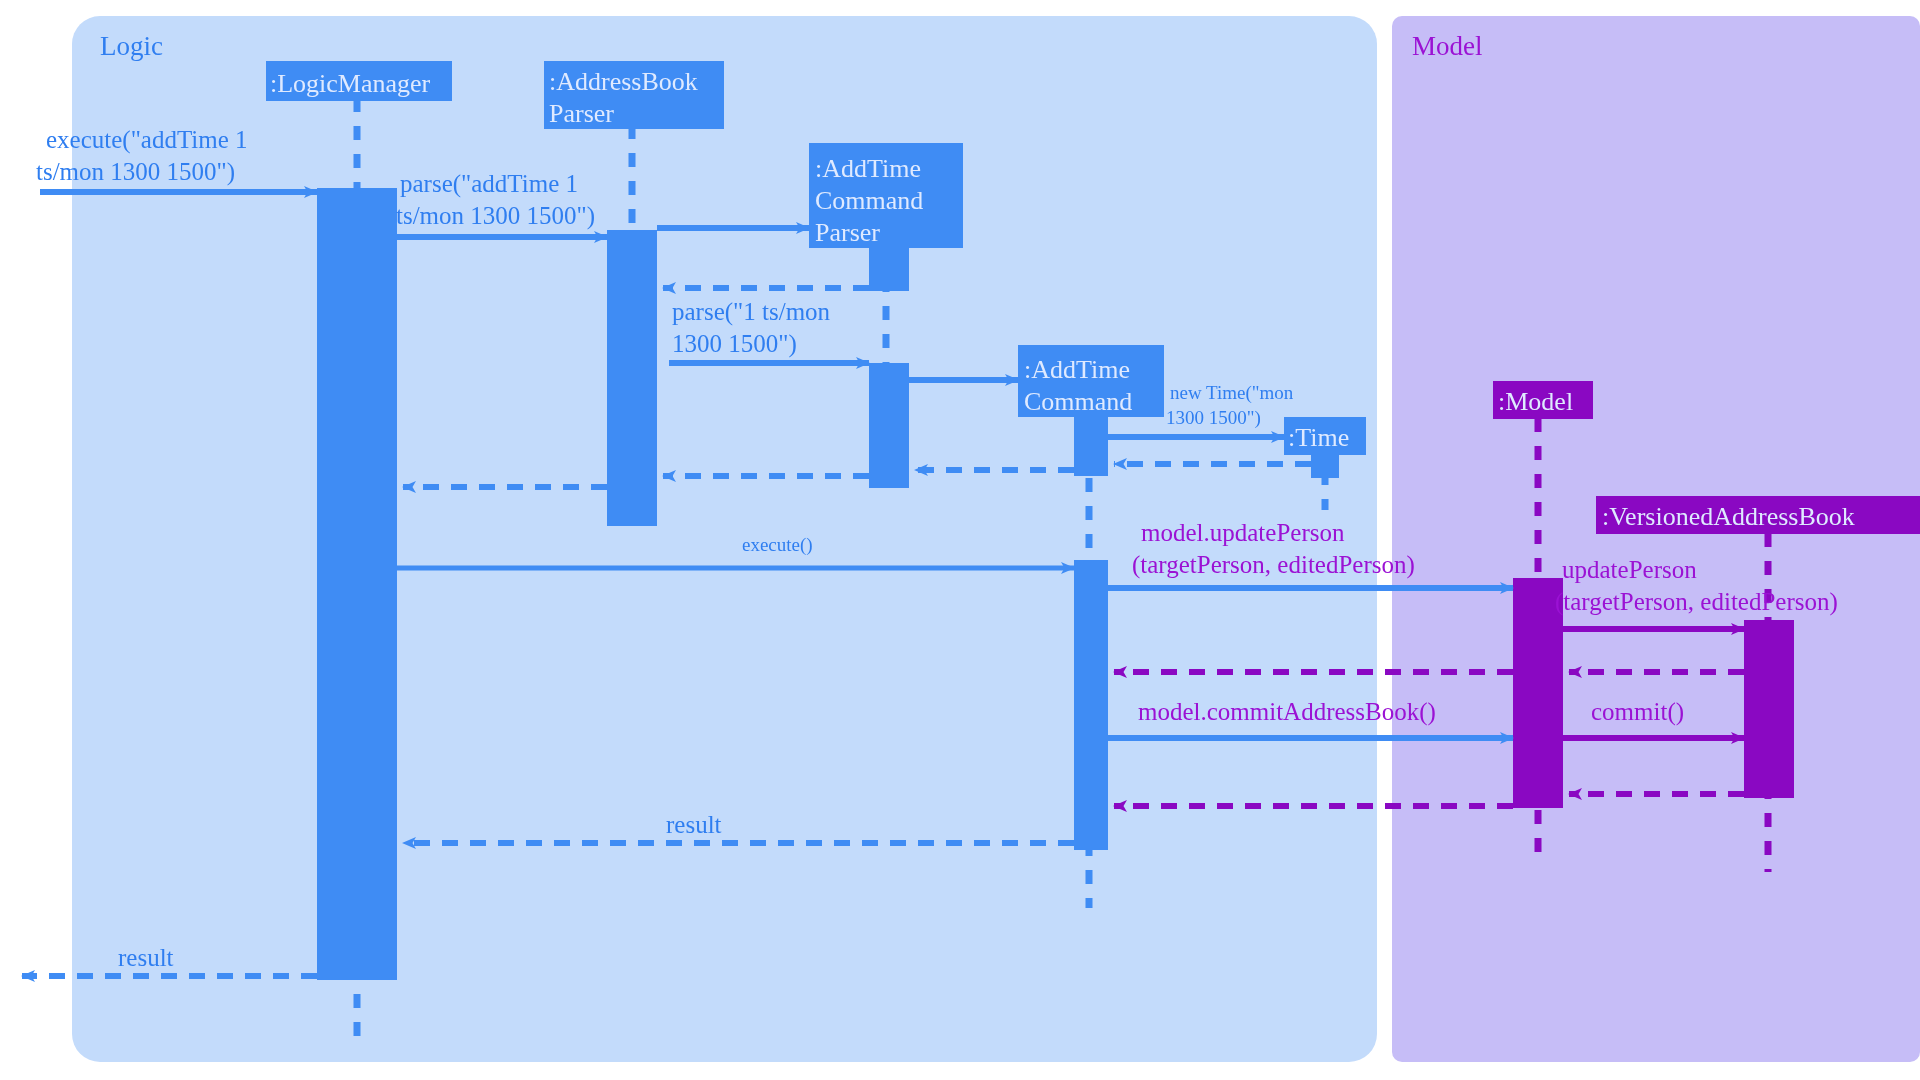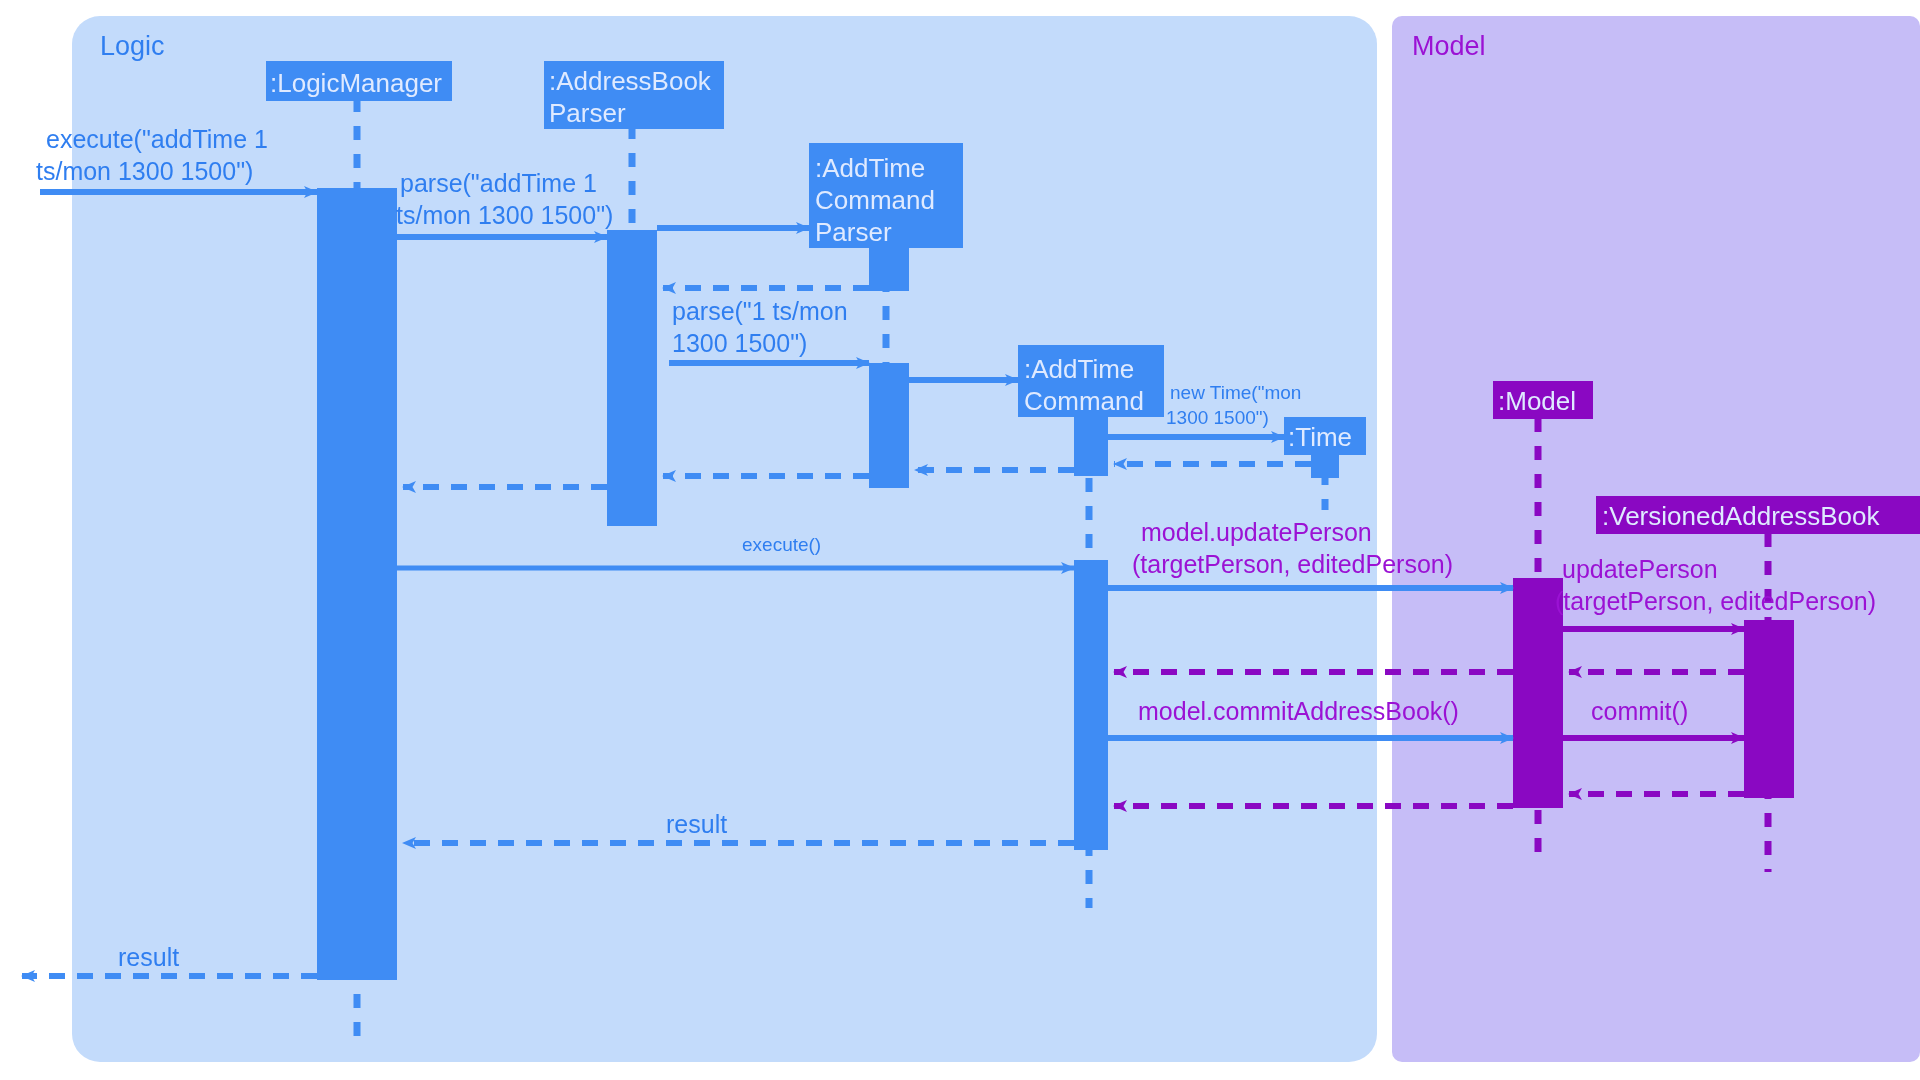--- a/index.html
+++ b/index.html
@@ -1,18 +1,18 @@
 <!DOCTYPE html>
 <html><head>
 <meta charset="utf-8">
 <style>
   html,body{margin:0;padding:0;background:#ffffff;}
   body{width:1920px;height:1080px;overflow:hidden;
        font-family:"Liberation Sans","DejaVu Sans",sans-serif;}
-  #stage{position:relative;width:1920px;height:833px;}
+  #stage{position:relative;width:1920px;height:833px;font-family:Liberation Serif, serif;}
   svg#diagram{position:absolute;left:0;top:0;width:1920px;height:1080px;}
 
   .partition-label{font-size:27px;}
   .lifeline-label{font-size:26px;fill:#dfeaff;}
   .msg{font-size:25px;}
   .msg-small{font-size:19px;}
 </style>
 </head>
 <body>
 

